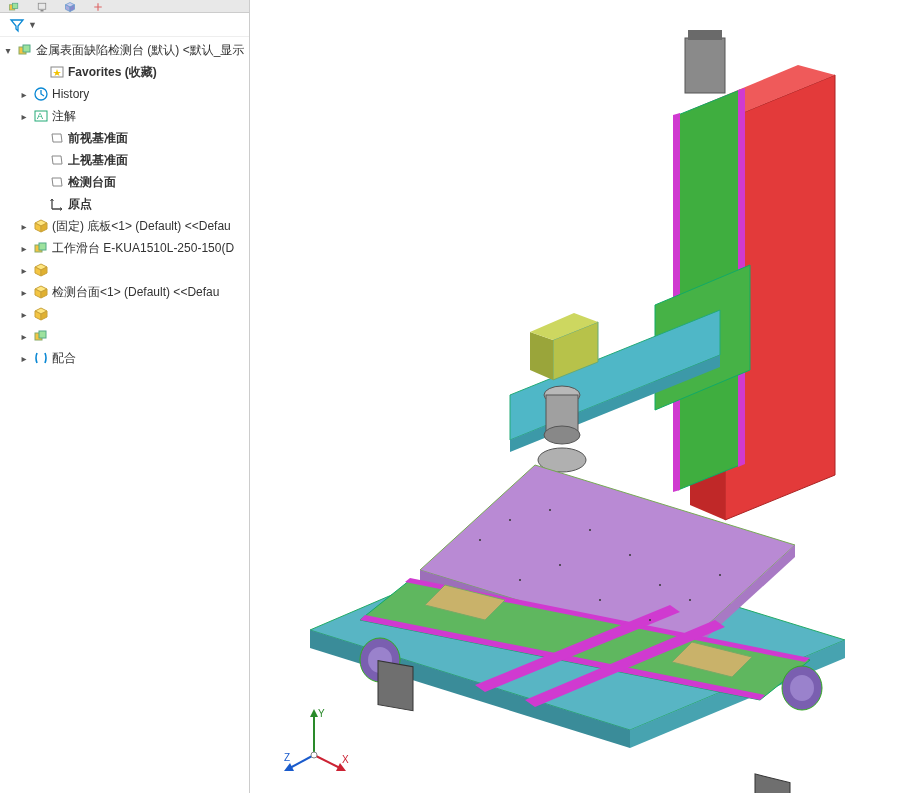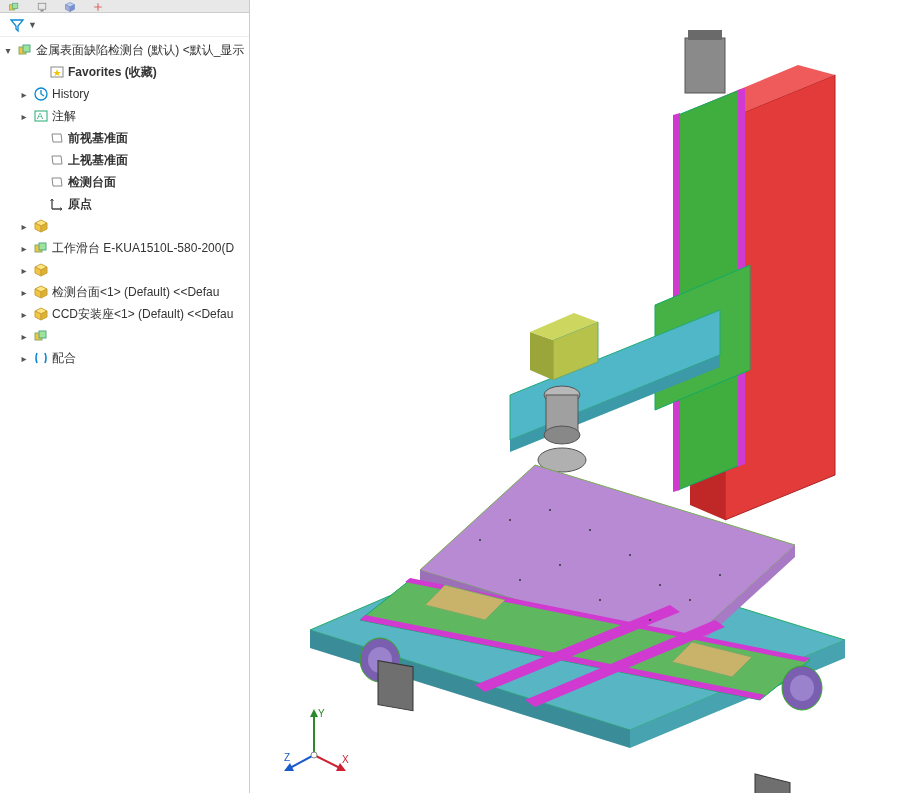--- a/index.html
+++ b/index.html
@@ -139,30 +139,31 @@
     </div>
     <div class="tree-row indent1">
       <span class="expand">▸</span>
       <span class="ico">
           <svg viewBox="0 0 16 16">
             <path d="M8 2 L14 5 L8 8 L2 5 Z" fill="#ffe680" stroke="#c9a23a"></path>
             <path d="M2 5 L2 11 L8 14 L8 8 Z" fill="#f4c542" stroke="#c9a23a"></path>
             <path d="M14 5 L14 11 L8 14 L8 8 Z" fill="#e0b030" stroke="#c9a23a"></path>
           </svg>
         </span>
+      <span class="label">(固定) 底板&lt;1&gt; (Default) &lt;&lt;Defau</span>
     </div>
     <div class="tree-row indent1">
       <span class="expand">▸</span>
       <span class="ico">
           <svg viewBox="0 0 16 16">
             <rect x="2" y="5" width="7" height="7" fill="#f4c542" stroke="#8a6"></rect>
             <rect x="6" y="3" width="7" height="7" fill="#9de29d" stroke="#5a8"></rect>
           </svg>
         </span>
-      <span class="label">工作滑台  E-KUA1510L-580-200(D</span>
+      <span class="label">工作滑台  E-KUA1510L-250-150(D</span>
     </div>
     <div class="tree-row indent1">
       <span class="expand">▸</span>
       <span class="ico">
           <svg viewBox="0 0 16 16">
             <path d="M8 2 L14 5 L8 8 L2 5 Z" fill="#ffe680" stroke="#c9a23a"></path>
             <path d="M2 5 L2 11 L8 14 L8 8 Z" fill="#f4c542" stroke="#c9a23a"></path>
             <path d="M14 5 L14 11 L8 14 L8 8 Z" fill="#e0b030" stroke="#c9a23a"></path>
           </svg>
         </span>
@@ -180,21 +181,20 @@
     </div>
     <div class="tree-row indent1">
       <span class="expand">▸</span>
       <span class="ico">
           <svg viewBox="0 0 16 16">
             <path d="M8 2 L14 5 L8 8 L2 5 Z" fill="#ffe680" stroke="#c9a23a"></path>
             <path d="M2 5 L2 11 L8 14 L8 8 Z" fill="#f4c542" stroke="#c9a23a"></path>
             <path d="M14 5 L14 11 L8 14 L8 8 Z" fill="#e0b030" stroke="#c9a23a"></path>
           </svg>
         </span>
-      <span class="label">CCD安装座&lt;1&gt; (Default) &lt;&lt;Defau</span>
     </div>
     <div class="tree-row indent1">
       <span class="expand">▸</span>
       <span class="ico">
           <svg viewBox="0 0 16 16">
             <rect x="2" y="5" width="7" height="7" fill="#f4c542" stroke="#8a6"></rect>
             <rect x="6" y="3" width="7" height="7" fill="#9de29d" stroke="#5a8"></rect>
           </svg>
         </span>
     </div>

